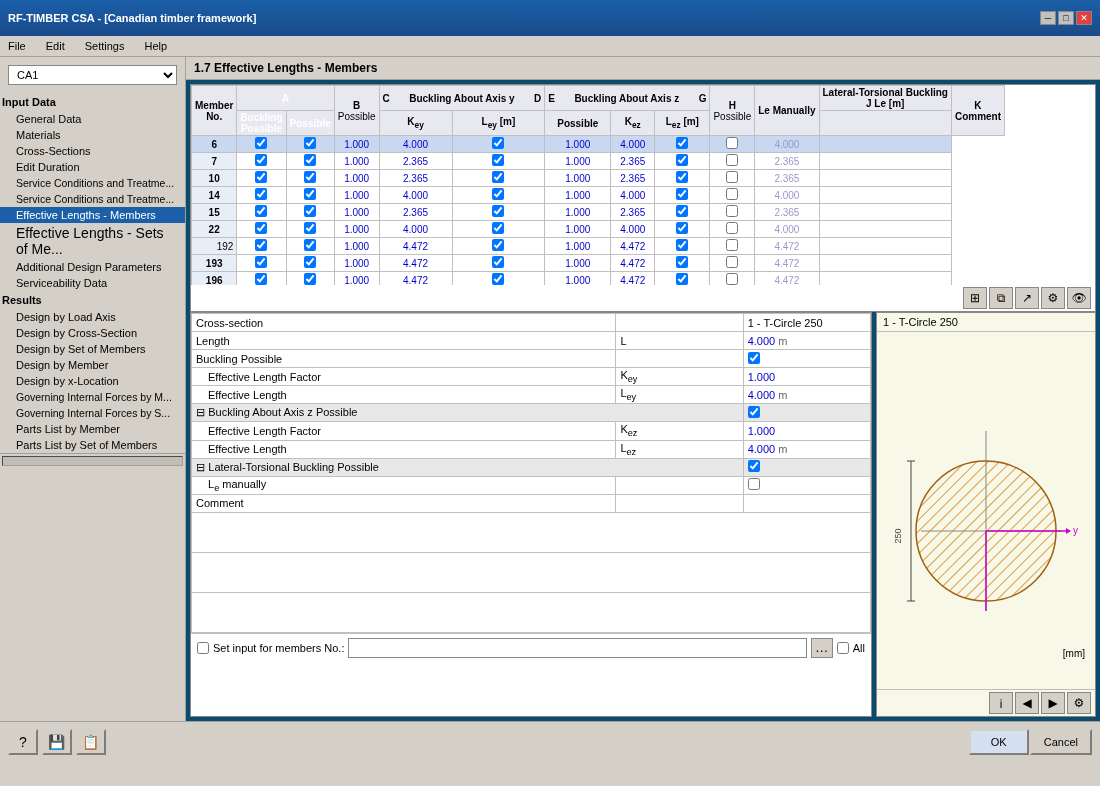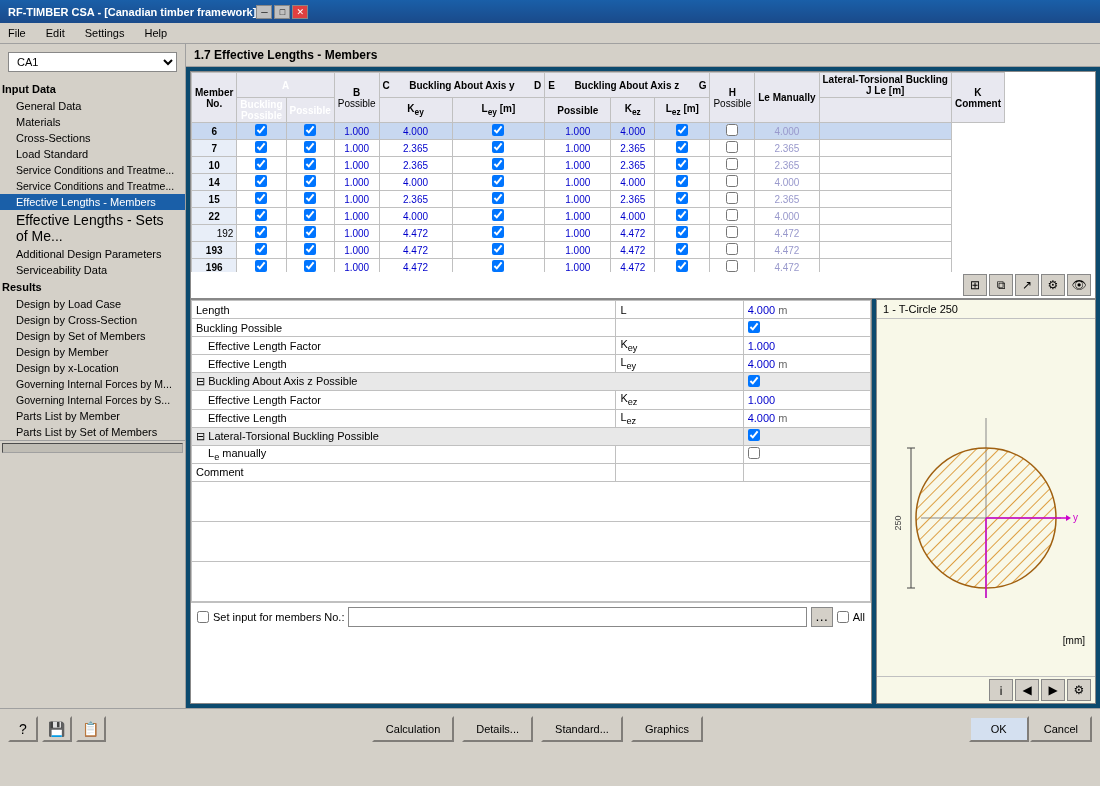--- a/index.html
+++ b/index.html
@@ -4,23 +4,23 @@
   <style>
     * { box-sizing: border-box; margin: 0; padding: 0; }
     body { font-family: Arial, sans-serif; font-size: 11px; background: #d4d0c8; user-select: none; }
     
     
     .title-bar {
       background: linear-gradient(to bottom, #1a5fa8, #1a4a8a);
       color: white;
       padding: 4px 8px;
       display: flex;
-      justify-content: flex-start;
+      justify-content: space-between;
       align-items: center;
-      height: 23px;
+      height: 36px;
     }
     .title-bar-title { font-size: 11px; font-weight: bold; }
     .title-bar-controls { display: flex; gap: 2px; }
     .title-btn {
       width: 16px; height: 14px;
       background: #c0c0c0;
       border: 1px solid #888;
       font-size: 9px;
       cursor: pointer;
       display: flex; align-items: center; justify-content: center;
@@ -312,29 +312,29 @@
   <div class="sidebar">
     <div style="padding:4px;">
       <select class="sidebar-dropdown">
         <option>CA1</option>
       </select>
     </div>
     <div class="sidebar-section-title">Input Data</div>
     <div class="sidebar-item">General Data</div>
     <div class="sidebar-item">Materials</div>
     <div class="sidebar-item">Cross-Sections</div>
-    <div class="sidebar-item">Load Standard</div>
+    <div class="sidebar-item">Edit Duration</div>
     <div class="sidebar-item" style="font-size:10.5px;">Service Conditions and Treatme...</div>
     <div class="sidebar-item" style="font-size:10.5px;">Service Conditions and Treatme...</div>
     <div class="sidebar-item active">Effective Lengths - Members</div>
     <div class="sidebar-item" style="font-size:14px;">Effective Lengths - Sets of Me...</div>
     <div class="sidebar-item">Additional Design Parameters</div>
     <div class="sidebar-item">Serviceability Data</div>
     <div class="sidebar-section-title">Results</div>
-    <div class="sidebar-item">Design by Load Case</div>
+    <div class="sidebar-item">Design by Load Axis</div>
     <div class="sidebar-item">Design by Cross-Section</div>
     <div class="sidebar-item">Design by Set of Members</div>
     <div class="sidebar-item">Design by Member</div>
     <div class="sidebar-item">Design by x-Location</div>
     <div class="sidebar-item" style="font-size:10.5px;">Governing Internal Forces by M...</div>
     <div class="sidebar-item" style="font-size:10.5px;">Governing Internal Forces by S...</div>
     <div class="sidebar-item">Parts List by Member</div>
     <div class="sidebar-item">Parts List by Set of Members</div>
     <div class="sidebar-scrollbar">
       <div class="hscroll-track"></div>
@@ -508,20 +508,25 @@
         <button class="toolbar-btn" title="Settings">⚙</button>
         <button class="toolbar-btn" title="View">👁</button>
       </div>
     </div>
 
     <div class="bottom-section">
 
       <div class="settings-panel">
         <table class="settings-table">
           <tbody>
+              <tr>
+            <td>Cross-section</td>
+            <td></td>
+            <td>1 - T-Circle 250</td>
+          </tr>
           <tr>
             <td>Length</td>
             <td>L</td>
             <td><span class="value-cell">4.000</span> <span class="unit-cell">m</span></td>
           </tr>
           <tr>
             <td>Buckling Possible</td>
             <td></td>
             <td><input type="checkbox" checked="" style=""></td>
           </tr>
@@ -626,23 +631,17 @@
     </div>
   </div>
 </div>
 
 <div class="bottom-toolbar">
   <div class="bottom-left">
     <button class="bottom-icon-btn">?</button>
     <button class="bottom-icon-btn">💾</button>
     <button class="bottom-icon-btn">📋</button>
   </div>
-  <div class="bottom-center">
-    <button class="action-btn">Calculation</button>
-    <button class="action-btn">Details...</button>
-    <button class="action-btn">Standard...</button>
-    <button class="action-btn">Graphics</button>
-  </div>
   <div class="bottom-right">
     <button class="action-btn primary" style="min-width:60px; background:#d4e0f0;">OK</button>
     <button class="action-btn" style="min-width:60px;">Cancel</button>
   </div>
 </div>
 
 </body></html>

